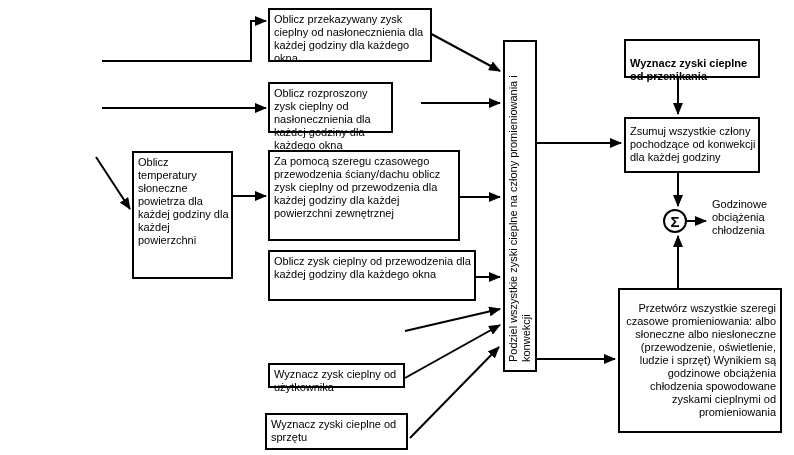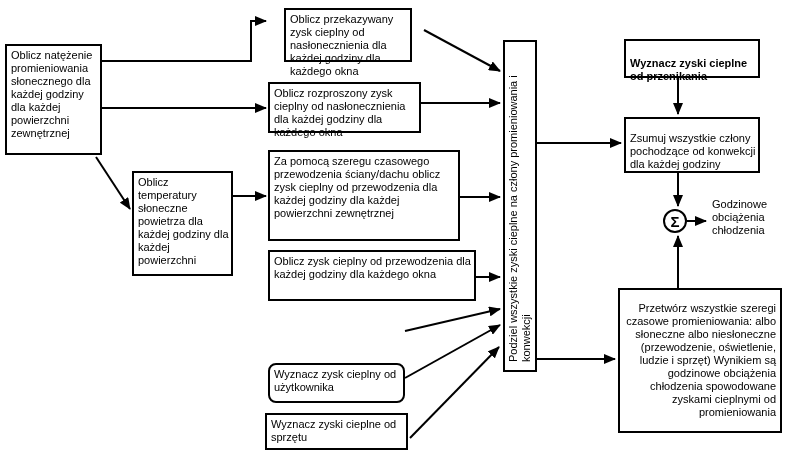--- a/index.html
+++ b/index.html
@@ -92,44 +92,43 @@
     <line x1="405" y1="378" x2="500" y2="325" marker-end="url(#arr)"></line>
     <line x1="410" y1="438" x2="499" y2="347" marker-end="url(#arr)"></line>
     <line x1="537" y1="143" x2="621" y2="143" marker-end="url(#arr)"></line>
     <line x1="537" y1="359" x2="615" y2="359" marker-end="url(#arr)"></line>
     <line x1="678" y1="78" x2="678" y2="114" marker-end="url(#arr)"></line>
     <line x1="678" y1="173" x2="678" y2="206" marker-end="url(#arr)"></line>
     <line x1="678" y1="288" x2="678" y2="236" marker-end="url(#arr)"></line>
     <line x1="687" y1="221" x2="706" y2="221" marker-end="url(#arr)"></line>
   </svg>
 
-  <div class="fbox" style="left:5px; top:44px; width:97px; height:111px;">Oblicz natężenie promieniowania słonecznego dla każdej godziny dla każdej powierzchni zewnętrznej</div>
 
-  <div class="fbox" style="left:132px; top:151px; width:101px; height:105px;margin-top:20px;">Oblicz temperatury słoneczne powietrza dla każdej godziny dla każdej powierzchni</div>
+  <div class="fbox" style="left:132px; top:151px; width:101px; height:128px;">Oblicz temperatury słoneczne powietrza dla każdej godziny dla każdej powierzchni</div>
 
-  <div class="fbox" style="left:268px; top:8px; width:128px; height:54px;margin-left:16px;">Oblicz przekazywany zysk cieplny od nasłonecznienia dla każdej godziny dla każdego okna</div>
+  <div class="fbox" style="left:268px; top:8px; width:164px; height:54px;">Oblicz przekazywany zysk cieplny od nasłonecznienia dla każdej godziny dla każdego okna</div>
 
-  <div class="fbox" style="left:268px; top:82px; width:153px; height:51px;">Oblicz rozproszony zysk cieplny od nasłonecznienia dla każdej godziny dla każdego okna</div>
+  <div class="fbox" style="left:268px; top:82px; width:125px; height:51px;">Oblicz rozproszony zysk cieplny od nasłonecznienia dla każdej godziny dla każdego okna</div>
 
   <div class="fbox" style="left:268px; top:150px; width:192px; height:91px;">Za pomocą szeregu czasowego przewodzenia ściany/dachu oblicz zysk cieplny od przewodzenia dla każdej godziny dla każdej powierzchni zewnętrznej</div>
 
   <div class="fbox" style="left:268px; top:250px; width:208px; height:51px;">Oblicz zysk cieplny od przewodzenia dla każdej godziny dla każdego okna</div>
 
 
-  <div class="fbox" style="left:268px; top:363px; width:137px; height:40px;border-radius:8px;">Wyznacz zysk cieplny od użytkownika</div>
+  <div class="fbox" style="left:268px; top:363px; width:137px; height:25px;">Wyznacz zysk cieplny od użytkownika</div>
 
   <div class="fbox" style="left:265px; top:413px; width:143px; height:37px;">Wyznacz zyski cieplne od sprzętu</div>
 
   <div class="vbox-outer" style="left:503px; top:40px; width:34px; height:332px;">
     <div class="vbox-inner">Podziel wszystkie zyski cieplne na człony promieniowania i konwekcji</div>
   </div>
 
   <div class="fbox" style="left:624px; top:39px; width:136px; height:39px; padding-top:16px;font-weight:bold;">Wyznacz zyski cieplne od przenikania</div>
 
-  <div class="fbox" style="left:624px; top:117px; width:136px; height:56px; padding-top:13px;">Zsumuj wszystkie człony pochodzące od konwekcji dla każdej godziny</div>
+  <div class="fbox" style="left:624px; top:117px; width:136px; height:56px; padding-top:6px;">Zsumuj wszystkie człony pochodzące od konwekcji dla każdej godziny</div>
 
   <div class="sigma-circle" style="left:663px; top:209px;">
     <span>Σ</span>
   </div>
 
   <div class="floating-label" style="left:712px; top:198px; width:62px;">Godzinowe obciążenia chłodzenia</div>
 
   <div class="fbox" style="left:618px; top:288px; width:164px; height:145px; padding:12px 4px 0 6px;text-align:right;">Przetwórz wszystkie szeregi czasowe promieniowania: albo słoneczne albo niesłoneczne (przewodzenie, oświetlenie, ludzie i sprzęt) Wynikiem są godzinowe obciążenia chłodzenia spowodowane zyskami cieplnymi od promieniowania</div>
 
 </div>

